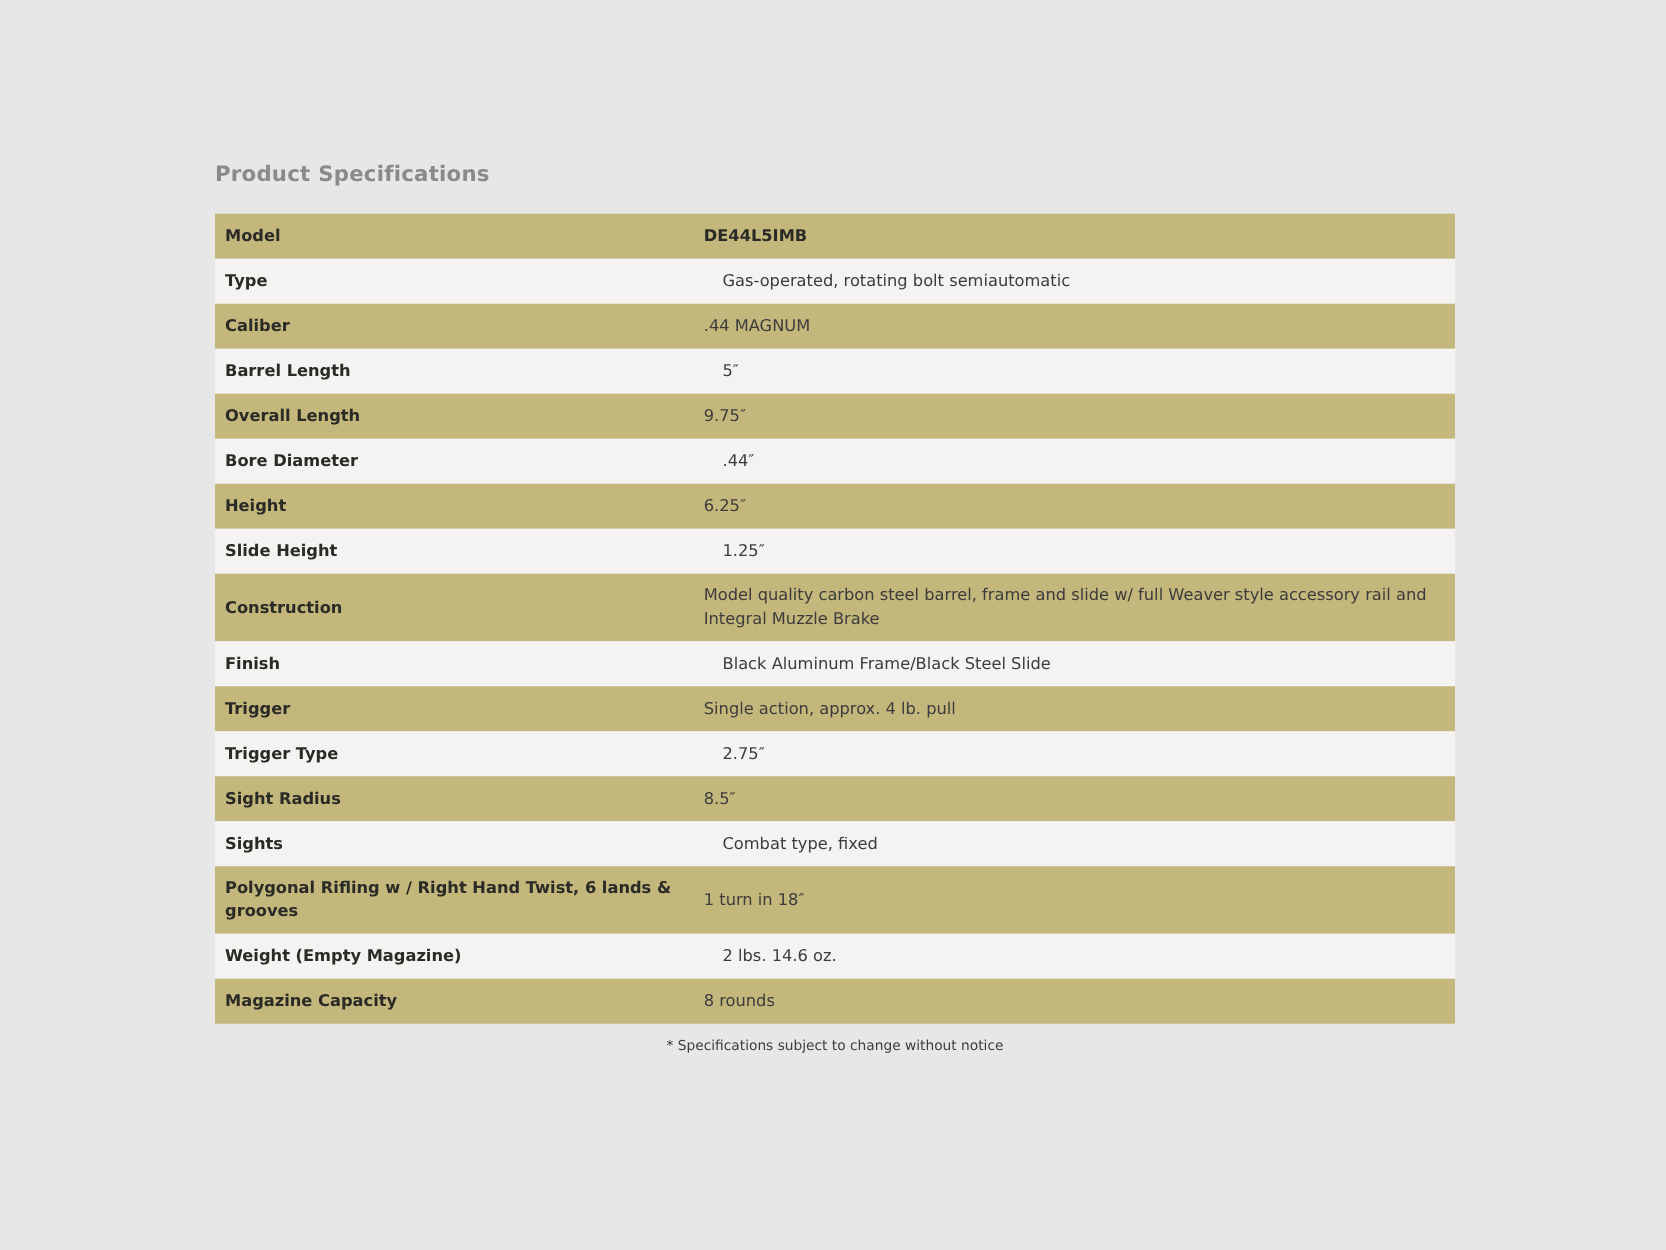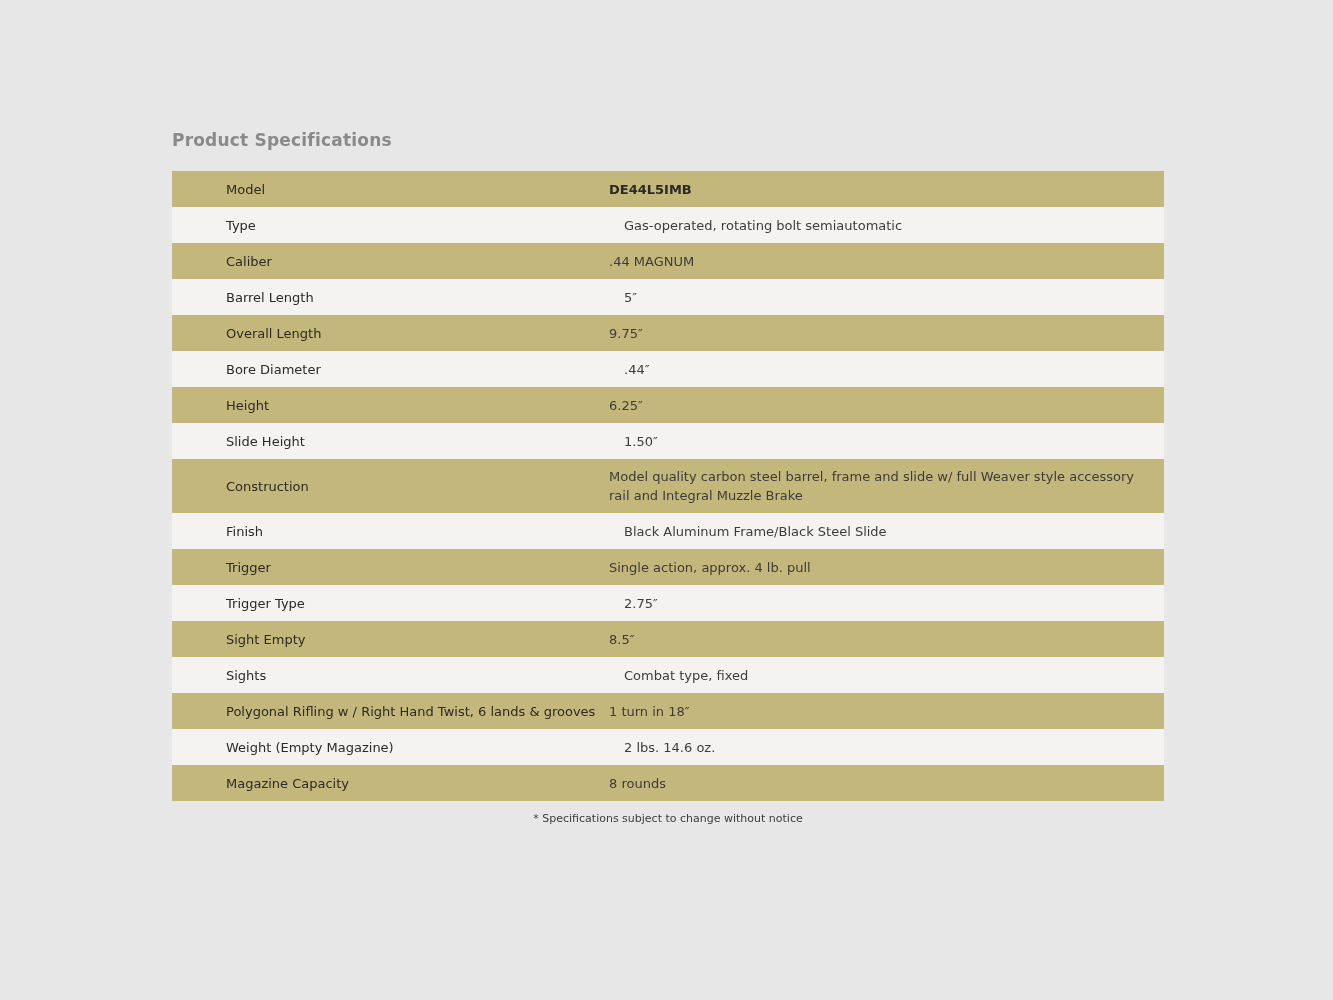--- a/index.html
+++ b/index.html
@@ -50,23 +50,22 @@
   .spec-row.light {
     background: var(--row-light, #f4f3f1);
     gap: 15px;
   }
 
   .spec-label {
     flex: 0 0 391px;
     width: 391px;
     padding-left: 8px;
     padding-right: 12px;
-    font-weight: normal;
+    font-weight: bold;
     color: var(--label-text, #2a2a26);
-    margin-left: 46px;
   }
 
   .spec-value {
     flex: 1 1 auto;
     padding-right: 18px;
     color: var(--value-text, #3c3c3c);
   }
 
   .spec-value.bold {
     font-weight: bold;
@@ -111,40 +110,40 @@
         <div class="spec-row light">
           <div class="spec-label">Bore Diameter</div>
           <div class="spec-value">.44″</div>
         </div>
         <div class="spec-row tan">
           <div class="spec-label">Height</div>
           <div class="spec-value">6.25″</div>
         </div>
         <div class="spec-row light">
           <div class="spec-label">Slide Height</div>
-          <div class="spec-value">1.50″</div>
+          <div class="spec-value">1.25″</div>
         </div>
         <div class="spec-row tan">
           <div class="spec-label">Construction</div>
           <div class="spec-value">Model quality carbon steel barrel, frame and slide w/ full Weaver style accessory rail and Integral Muzzle Brake</div>
         </div>
         <div class="spec-row light">
           <div class="spec-label">Finish</div>
           <div class="spec-value">Black Aluminum Frame/Black Steel Slide</div>
         </div>
         <div class="spec-row tan">
           <div class="spec-label">Trigger</div>
           <div class="spec-value">Single action, approx. 4 lb. pull</div>
         </div>
         <div class="spec-row light">
           <div class="spec-label">Trigger Type</div>
           <div class="spec-value">2.75″</div>
         </div>
         <div class="spec-row tan">
-          <div class="spec-label">Sight Empty</div>
+          <div class="spec-label">Sight Radius</div>
           <div class="spec-value">8.5″</div>
         </div>
         <div class="spec-row light">
           <div class="spec-label">Sights</div>
           <div class="spec-value">Combat type, fixed</div>
         </div>
         <div class="spec-row tan">
           <div class="spec-label">Polygonal Rifling w / Right Hand Twist, 6 lands &amp; grooves</div>
           <div class="spec-value">1 turn in 18″</div>
         </div>

